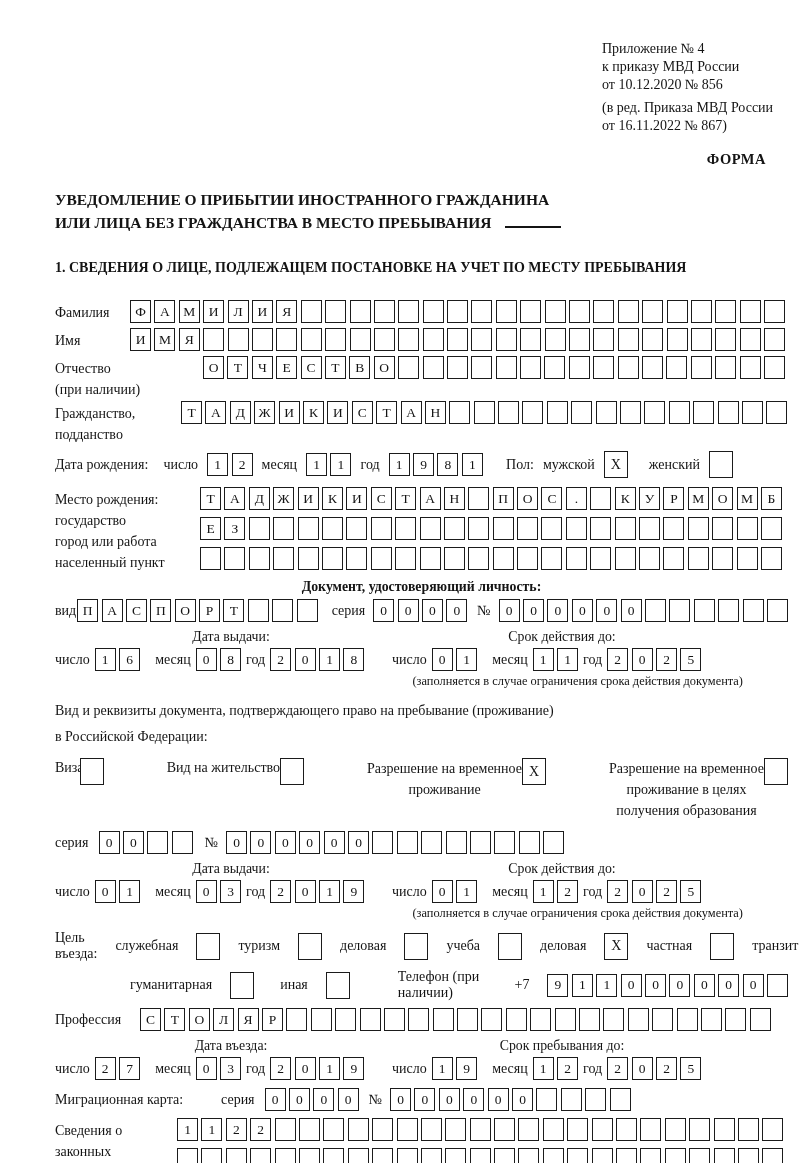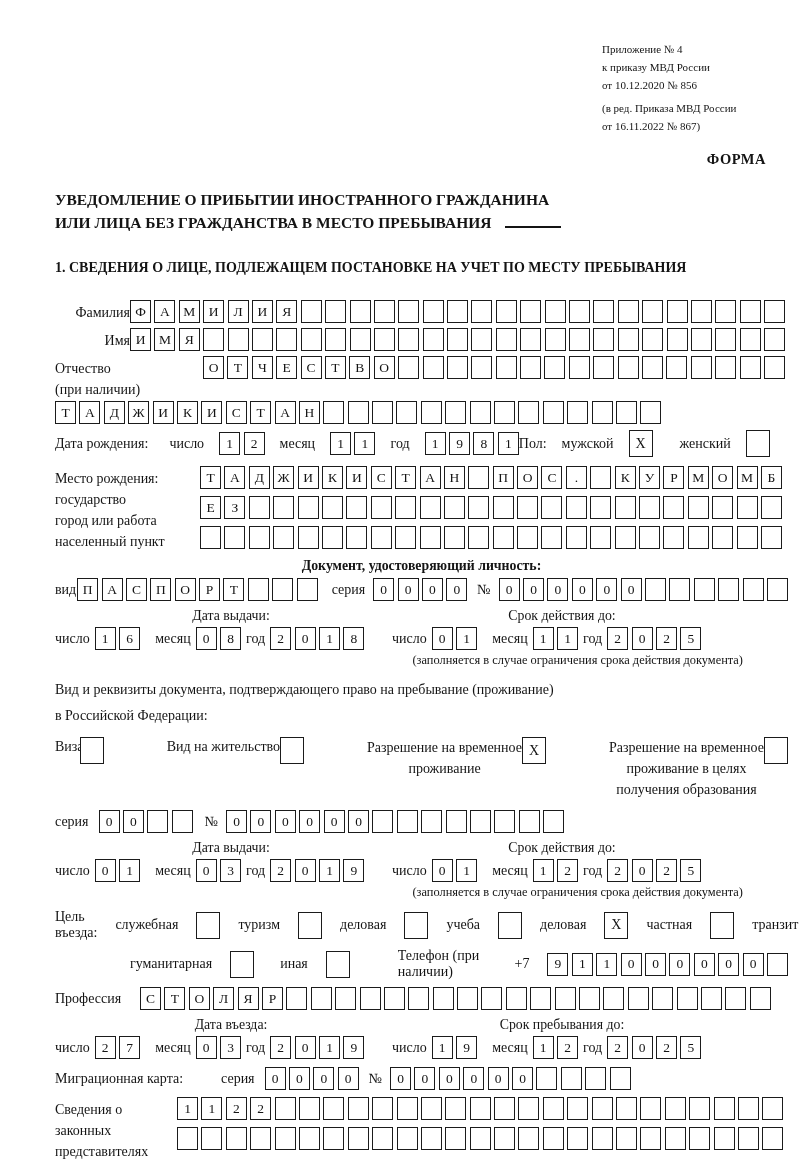--- a/index.html
+++ b/index.html
@@ -7,45 +7,45 @@
        font-family:"Liberation Serif","DejaVu Serif",serif;color:#141414;}
   .page{box-sizing:border-box;width:800px;height:1163px;padding:40px 12px 0 55px;}
   .content{width:733px;}
 
   
   .t{font-size:14px;line-height:20px;}
   .b{font-weight:bold;}
   .center{text-align:center;}
 
   
-  .appendix{margin-left:auto;width:186px;font-size:11px;line-height:18px;}
+  .appendix{margin-left:auto;width:186px;font-size:14px;line-height:18px;}
   .appendix .grp2{margin-top:5px;}
   .forma{margin-top:16px;text-align:right;padding-right:22px;
          font-size:14.5px;font-weight:bold;letter-spacing:.5px;}
 
   
   .title{margin-top:20px;text-align:left;font-weight:bold;font-size:15.5px;line-height:23px;}
   .blankline{display:inline-block;width:56px;height:13px;margin-left:14px;
              border-bottom:2.2px solid #141414;}
   .sect{margin-top:26px;font-weight:bold;font-size:14px;}
 
   
   .row{display:flex;align-items:flex-start;margin-bottom:5px;}
   .lbl{flex:none;font-size:14px;line-height:21px;padding-top:2px;}
-  .w75{width:75px;text-align:right;} .w148{width:148px;} .w126{width:126px;} .w145{width:145px;}
+  .w75{width:75px;} .w148{width:148px;} .w126{width:126px;} .w145{width:145px;}
   .w85{width:85px;}  .w122{width:122px;} .w55{width:55px;}
   .cells{display:flex;gap:3.4px;flex:none;}
   .cell{flex:none;box-sizing:border-box;width:21px;height:23px;border:1.7px solid #1b1b1b;
         display:flex;align-items:center;justify-content:center;
         font-size:13.5px;line-height:1;background:#fff;}
   .stack>.cells{margin-bottom:7px;}
   .cbx .cell{width:24px;height:27px;font-size:14px;}
 
   
-  .g{display:flex;align-items:center;gap:15px;flex:none;}
+  .g{display:flex;align-items:center;gap:9px;flex:none;}
   .dates{display:flex;align-items:center;}
   .g1{width:337px;display:flex;align-items:center;gap:5px;flex:none;}
   .g2{display:flex;align-items:center;gap:5px;flex:none;}
   .dhead{display:flex;font-size:13.8px;margin-top:7px;margin-bottom:3px;}
   .dhead .h1{width:352px;text-align:center;}
   .dhead .h2{width:310px;text-align:center;}
   .note{font-size:12.4px;text-align:right;padding-right:45px;margin:3px 0 9px 0;}
 
   
   .opts{display:flex;justify-content:space-between;align-items:flex-start;
@@ -174,20 +174,24 @@
           <div class="cell"></div>
           <div class="cell"></div>
           <div class="cell"></div>
           <div class="cell"></div>
           <div class="cell"></div>
           <div class="cell"></div>
         </div>
     </div>
 
     <div class="row">
+      <div class="lbl w126">
+        <div>Гражданство,</div>
+        <div>подданство</div>
+      </div>
       <div class="cells">
           <div class="cell">Т</div>
           <div class="cell">А</div>
           <div class="cell">Д</div>
           <div class="cell">Ж</div>
           <div class="cell">И</div>
           <div class="cell">К</div>
           <div class="cell">И</div>
           <div class="cell">С</div>
           <div class="cell">Т</div>

